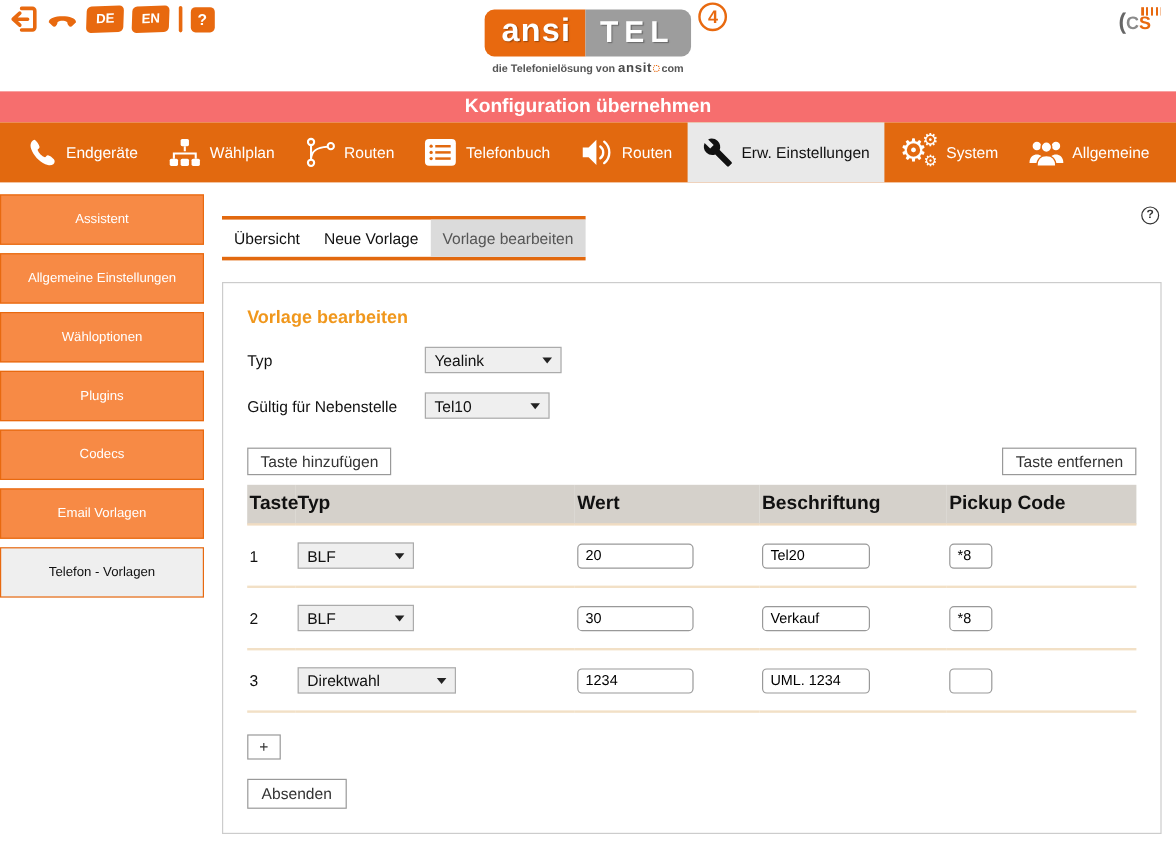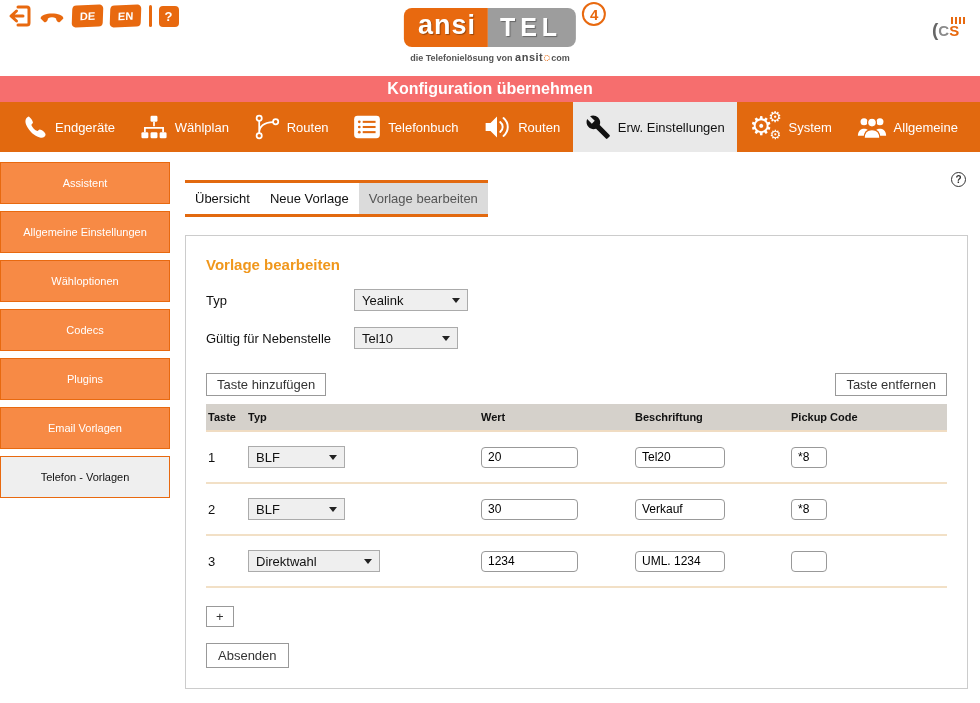--- a/index.html
+++ b/index.html
@@ -24,21 +24,21 @@
   .logo-tel  { background:#9D9D9D; color:#fff; font-weight:bold; font-size:25px;
                padding:4px 14px 4px 12px; border-radius:0 8px 8px 0; letter-spacing:5px;
                text-shadow:1px 1px 1px rgba(0,0,0,.35); display:flex; align-items:center;}
   .logo-badge { position:absolute; right:-30px; top:-6px; width:24px; height:24px; border:2px solid #E8690F;
                 border-radius:50%; color:#E8690F; font-weight:bold; font-size:15px;
                 display:flex; align-items:center; justify-content:center; background:#fff; }
   .tagline { margin-top:4px; font-size:9px; color:#555; font-weight:bold; }
   .tagline .brand { font-weight:bold; color:#4a4a4a; font-size:11px; letter-spacing:.5px; }
   .tagline .dot { display:inline-block; width:6px; height:6px; border:1px dotted #E8690F;
                   border-radius:50%; margin:0 1px; }
-  .cs-logo { position:absolute; right:12px; top:17px; width:36px; height:30px;margin-left:44px; }
+  .cs-logo { position:absolute; right:12px; top:6px; width:36px; height:30px;margin-left:44px; }
   .cs-stripes { position:absolute; right:1px; top:0; width:16px; height:7px;
                 background:repeating-linear-gradient(90deg,#E8690F 0 2px,#fff 2px 4px); }
   .cs-text { position:absolute; left:0; top:2px; font-weight:bold; font-size:19px; color:#666; }
   .cs-text .c { color:#8a8a8a; font-size:15px; }
   .cs-text .s { color:#E8690F; font-size:15px; }
 
   
   .apply-bar { height:26px; background:#F66E6E; color:#fff; font-size:16px; font-weight:bold;
                display:flex; align-items:center; justify-content:center; cursor:pointer; }
 
@@ -76,21 +76,21 @@
   .form-label { width:148px; font-size:13px; color:#111; }
   .select-box { background:#EFEFEF; border:1px solid #ABABAB; height:22px; font-size:13px; color:#111;
                 display:flex; align-items:center; justify-content:space-between; padding:0 7px; cursor:pointer; }
   .sel-caret { width:0; height:0; border-left:4px solid transparent; border-right:4px solid transparent;
                border-top:5px solid #222; margin-left:10px; }
 
   .table-actions { display:flex; justify-content:space-between; gap:4px; margin-top:24px; }
   .btn { background:#fff; border:1px solid #999; color:#333; font-size:13px; padding:3px 10px; cursor:pointer; }
 
   table.keys { width:100%; border-collapse:collapse; margin-top:8px; table-layout:fixed; }
-  table.keys th { background:#D5D1CB; font-size:11px; text-align:left; padding:7px 0 7px 2px;
+  table.keys th { background:#D5D1CB; font-size:16px; text-align:left; padding:7px 0 7px 2px;
                   border-bottom:2px solid #F0DCC2; color:#111; }
   table.keys td { padding:10px 0 10px 2px; border-bottom:2px solid #F2E0C6; font-size:13px;
                   height:52px; vertical-align:middle; color:#111; }
   col.c-taste { width:40px; } col.c-typ { width:233px; } col.c-wert { width:154px; }
   col.c-beschr { width:156px; }
   .txt-input { border:1px solid #999; border-radius:4px; padding:2px 6px; font-size:12px;
                height:21px; font-family:"Liberation Sans", sans-serif; color:#000000; }
   .w-wert { width:97px; } .w-beschr { width:90px; } .w-pickup { width:36px; }
   .sel-blf { width:97px; } .sel-direkt { width:132px; } .sel-typ { width:114px; } .sel-neben { width:104px; }
 
@@ -237,22 +237,22 @@
     <span>Allgemeine</span>
   </div>
 </div>
 
 <div class="page-body">
 
   <div class="sidebar">
     <div class="side-btn">Assistent</div>
     <div class="side-btn">Allgemeine Einstellungen</div>
     <div class="side-btn">Wähloptionen</div>
+    <div class="side-btn">Plugins</div>
     <div class="side-btn">Codecs</div>
-    <div class="side-btn">Plugins</div>
     <div class="side-btn">Email Vorlagen</div>
     <div class="side-btn active">Telefon - Vorlagen</div>
   </div>
 
   <div class="main-area">
     <div class="help-circle">?</div>
 
     <div class="tabs-strip">
       <div class="tab">Übersicht</div>
       <div class="tab">Neue Vorlage</div>

